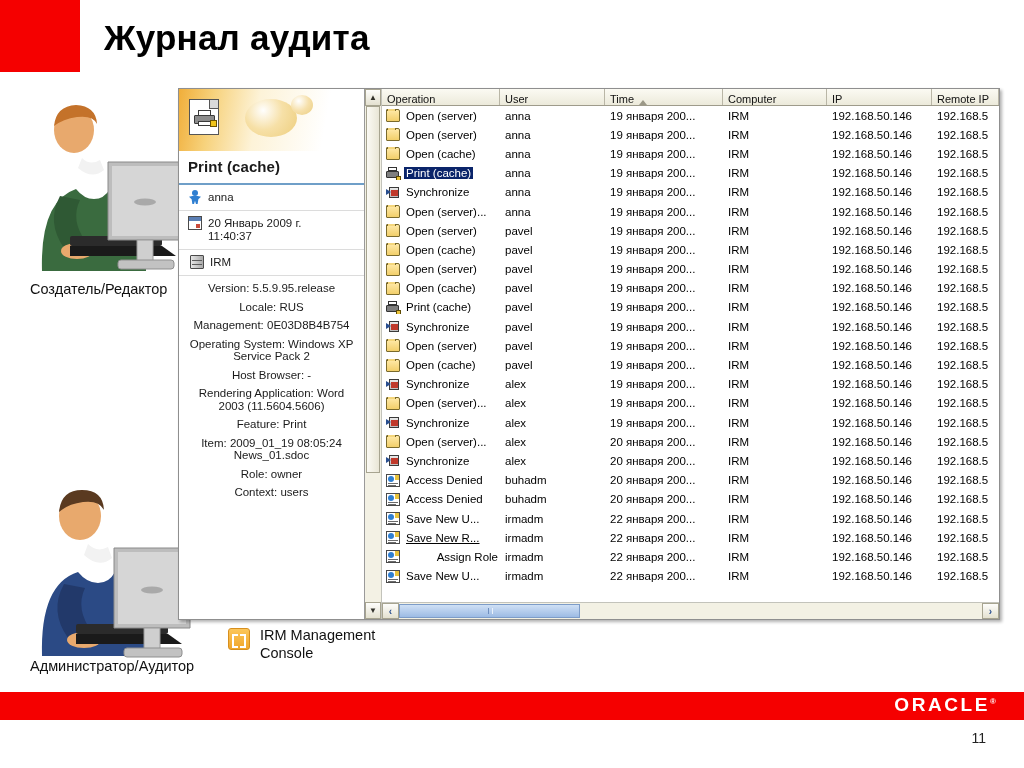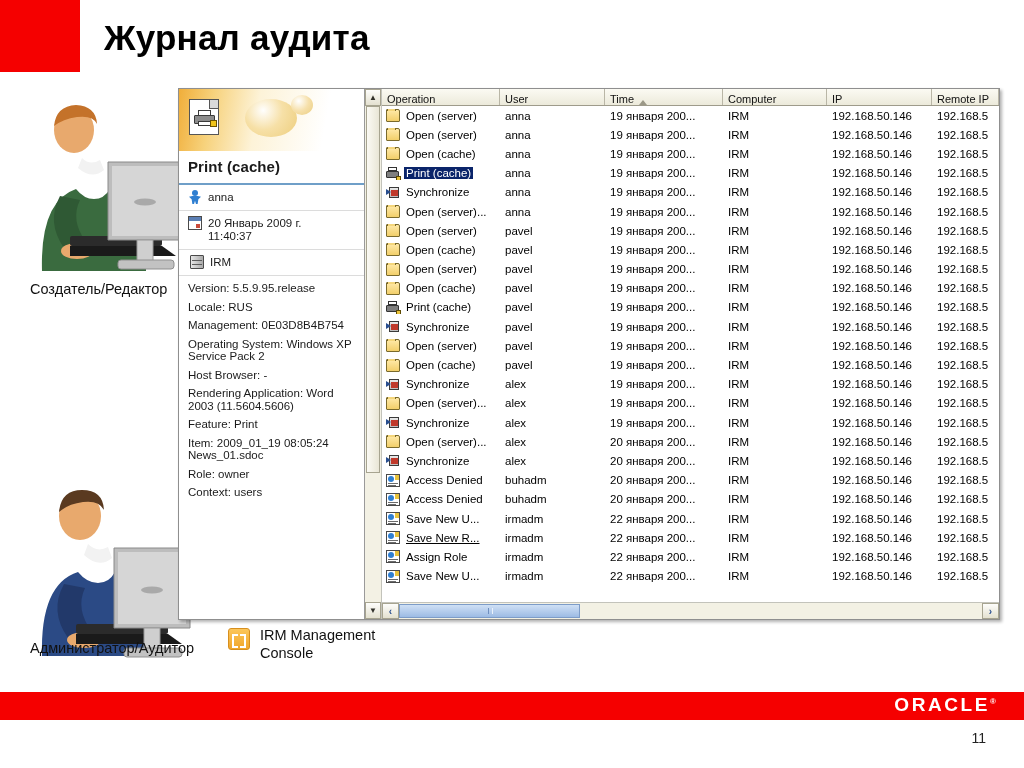--- a/index.html
+++ b/index.html
@@ -33,21 +33,21 @@
   .page-number {
     position:absolute; right:38px; bottom:22px;
     font-size:14px; color:#222;
   }
 
   
   .caption {
     position:absolute; font-size:14.5px; color:#111; white-space:nowrap;
   }
   .caption-creator { left:30px; top:281px; }
-  .caption-admin   { left:30px; top:640px; }
+  .caption-admin   { left:30px; top:658px; }
 
   .irm-console-label {
     position:absolute; left:260px; top:626px;
     font-size:14.5px; color:#111; line-height:18px;
   }
   .irm-console-icon {
     position:absolute; left:228px; top:628px;
     width:22px; height:22px; border-radius:3px;
     background:linear-gradient(#fcc65a,#f0a62c);
     border:1px solid #d78f1e;
@@ -167,21 +167,21 @@
     border:1px solid #4a4a4a; border-radius:1px;
   }
   .ic-server::before, .ic-server::after {
     content:""; position:absolute; left:1px; right:1px; height:1px; background:#5c5c5c;
   }
   .ic-server::before { top:4px; }
   .ic-server::after  { top:8px; }
 
   .detail-props {
     padding:6px 9px 0 9px;
-    font-size:11.5px; color:#1a1a1a;
+    font-size:11.5px; color:#1a1a1a;text-align:center;
   }
   .detail-props .prop { margin-bottom:6px; line-height:12.5px; }
 
   
   .listpane {
     flex:1 1 auto; position:relative; background:#ffffff; display:flex;
     min-width:0;
   }
   .vscroll {
     flex:0 0 17px; width:17px;
@@ -745,21 +745,21 @@
               </span>
               <span class="op-label">Save New R...</span>
             </div>
             <div style="flex: 0 0 105px;">irmadm</div>
             <div style="flex: 0 0 118px;">22 января 200...</div>
             <div style="flex: 0 0 104px;">IRM</div>
             <div style="flex: 0 0 105px;">192.168.50.146</div>
             <div style="flex: 1 1 auto;">192.168.5</div>
           </div>
           <div class="row">
-            <div class="cell-op" style="flex: 0 0 118px;">
+            <div class="cell-op" style="flex: 0 0 118px; justify-content: space-between;">
               <span class="li li-acc">
                 <span class="g"></span>
                 <span class="l1"></span>
                 <span class="l2"></span>
                 <span class="k"></span>
               </span>
               <span class="op-label">Assign Role</span>
             </div>
             <div style="flex: 0 0 105px;">irmadm</div>
             <div style="flex: 0 0 118px;">22 января 200...</div>

